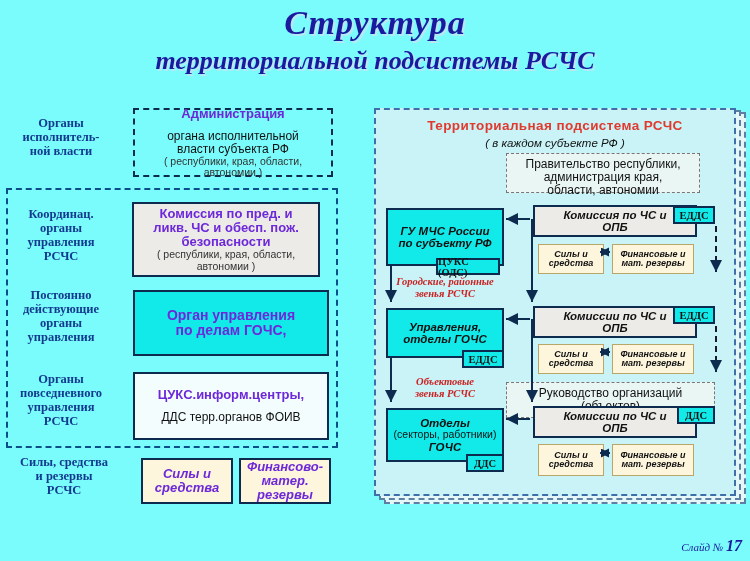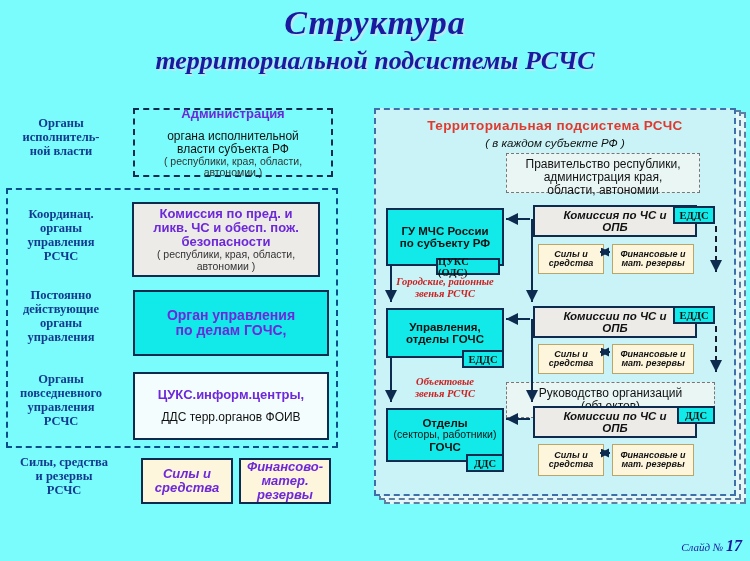--- a/index.html
+++ b/index.html
@@ -105,21 +105,21 @@
 
   
   .rbox {
     position:absolute;
     border:2px solid #0d2b4e;
     display:flex; flex-direction:column;
     align-items:center; justify-content:center;
     text-align:center;
     padding:1px 2px;
   }
-  .rbox .l1 { font-weight:bold; font-size:11.5px; color:#111; line-height:1.08; }
+  .rbox .l1 { font-weight:bold; font-size:11.5px; color:#111; line-height:1.08;font-style:italic; }
   .rbox .l2 { font-size:10.5px; color:#111; line-height:1.05; }
   .rbox.ital .l1, .rbox.ital .l2 { font-style:italic; }
 
   .minibox {
     position:absolute;
     border:2px solid #0d2b4e;
     background:#12e9e9;
     display:flex; align-items:center; justify-content:center;
     font-family:"Liberation Serif", serif;
     font-weight:bold; font-size:10.5px; color:#111;

